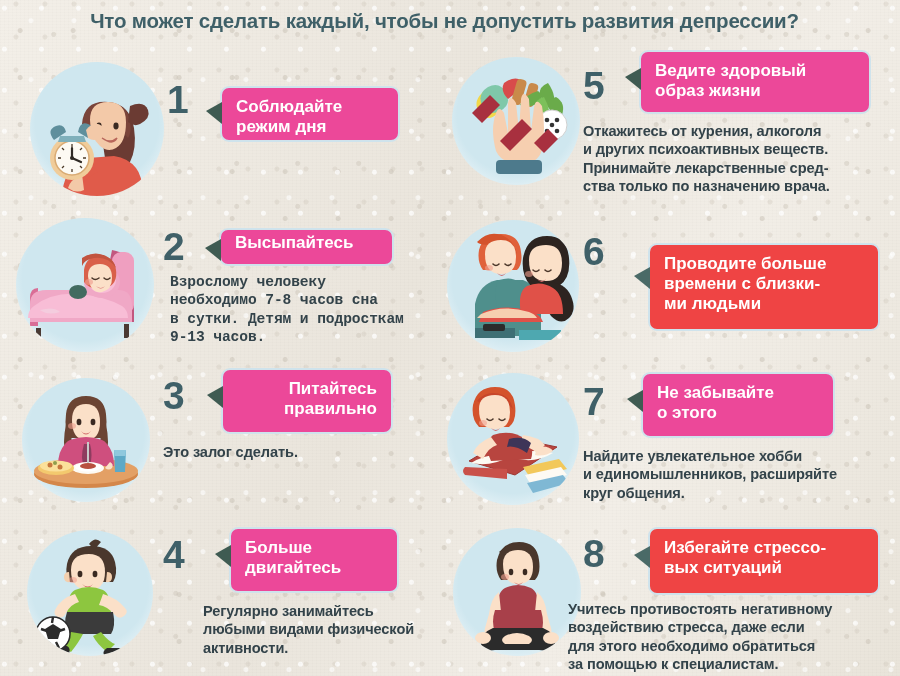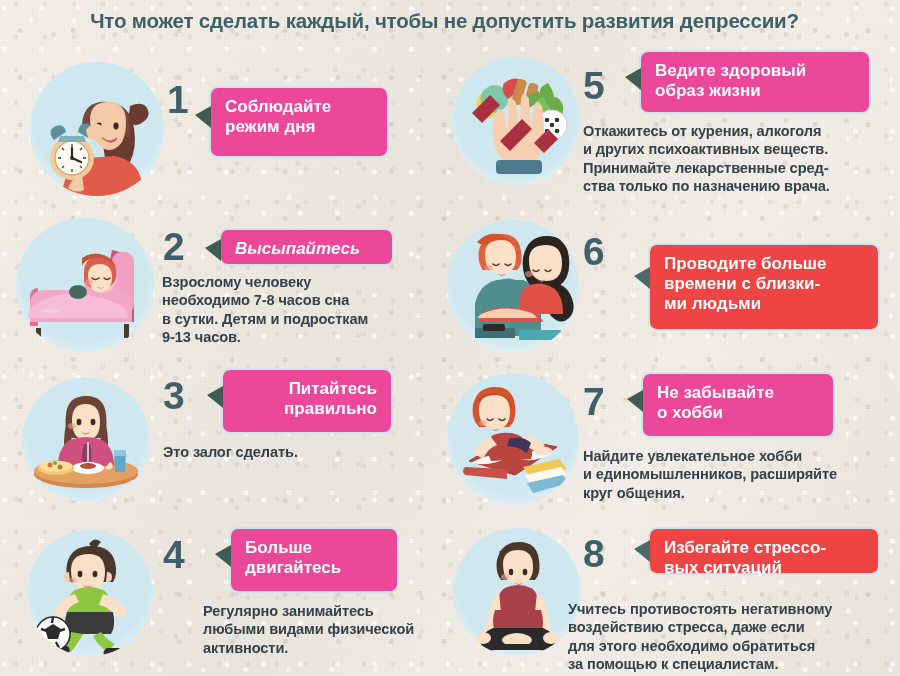--- a/index.html
+++ b/index.html
@@ -162,21 +162,21 @@
           <line x1="42" y1="96" x2="51" y2="100" stroke="#2f2a24" stroke-width="2.2" stroke-linecap="round"></line>
           <circle cx="42" cy="96" r="2" fill="#2f2a24"></circle>
           <path d="M24 78 q-8 -10 2 -14 q8 -3 10 6z" fill="#5f8f9c"></path>
           <path d="M58 76 q10 -10 0 -14 q-8 -3 -10 8z" fill="#5f8f9c"></path>
           <path d="M30 74 l24 0 l2 6 l-28 0z" fill="#7fb0bb"></path>
           <path d="M56 68 q8 -10 16 -4 q6 6 -2 12 q-6 4 -12 0z" fill="#f3c9a8"></path>
         </g>
       </svg>
     </div>
     <div class="num" style="left:167px; top:80px;">1</div>
-    <div class="bubble" style="left:209px; top:86px; width:180px; height:72px; white-space:pre-line;">Соблюдайте
+    <div class="bubble" style="left:220px; top:86px; width:180px; height:56px; white-space:pre-line;">Соблюдайте
 режим дня</div>
   </div>
 
   <div class="item">
     <div class="circle" style="left:16px; top:218px; width:138px; height:134px;">
       <svg viewBox="0 0 138 134">
         <g>
           <path d="M96 32 q22 4 22 26 l0 46 l-10 0 l0 -44 q0 -16 -14 -18z" fill="#c2577f"></path>
           <rect x="96" y="34" width="22" height="62" rx="9" fill="#ef9fc0"></rect>
           <path d="M22 70 q-8 0 -8 10 l0 28 l8 0 z" fill="#d96e96"></path>
@@ -192,22 +192,22 @@
           <ellipse cx="73" cy="64" rx="4" ry="3" fill="#f0a090" opacity=".65"></ellipse>
           <path d="M66 40 q12 -8 24 -2 q8 4 10 12 q-8 -12 -22 -10 q-10 2 -12 8z" fill="#c2543f"></path>
           <ellipse cx="62" cy="74" rx="9" ry="7" fill="#426b60"></ellipse>
           <path d="M20 110 l0 12 l5 0 l0 -12z" fill="#4a3a33"></path>
           <path d="M108 106 l0 14 l5 0 l0 -14z" fill="#4a3a33"></path>
           <path d="M24 92 q14 -4 20 2 q-12 4 -20 -2z" fill="#f3d0e0" opacity=".8"></path>
         </g>
       </svg>
     </div>
     <div class="num" style="left:163px; top:227px;">2</div>
-    <div class="bubble" style="left:219px; top:228px; width:175px; height:38px; white-space:pre-line; padding-top:9px;font-style:italic;">Высыпайтесь</div>
-    <div class="desc" style="left:162px; top:273px; width:300px; white-space:pre-line;">Взрослому человеку
+    <div class="bubble" style="left:219px; top:228px; width:175px; height:38px; white-space:pre-line; padding-top:3px;">Высыпайтесь</div>
+    <div class="desc" style="left:170px; top:273px; width:300px; white-space:pre-line;font-family:Liberation Mono, monospace;">Взрослому человеку
 необходимо 7-8 часов сна
 в сутки. Детям и подросткам
 9-13 часов.</div>
   </div>
 
   <div class="item">
     <div class="circle" style="left:22px; top:378px; width:128px; height:124px;">
       <svg viewBox="0 0 128 124">
         <g>
           <ellipse cx="64" cy="96" rx="52" ry="14" fill="#d4874a"></ellipse>
@@ -380,21 +380,21 @@
           <path d="M90 74 q12 -2 16 4 q-8 6 -18 4z" fill="#fbe0c8"></path>
           <path d="M76 94 l36 -8 l8 10 l-36 10z" fill="#f2c85a"></path>
           <path d="M78 102 l36 -8 l6 8 l-36 10z" fill="#fdfaf3"></path>
           <path d="M80 110 l36 -8 l6 8 l-36 10z" fill="#7fb8d4"></path>
           <path d="M18 94 q-4 4 0 8 l42 4 l0 -10z" fill="#c9514a"></path>
         </g>
       </svg>
     </div>
     <div class="num" style="left:583px; top:382px;">7</div>
     <div class="bubble" style="left:641px; top:372px; width:194px; height:66px; white-space:pre-line;">Не забывайте
-о хобби</div>
+о этого</div>
     <div class="desc" style="left:583px; top:447px; width:330px; white-space:pre-line;">Найдите увлекательное хобби
 и единомышленников, расширяйте
 круг общения.</div>
   </div>
 
   <div class="item">
     <div class="circle" style="left:453px; top:528px; width:128px; height:128px;">
       <svg viewBox="0 0 128 128">
         <g>
           <path d="M44 32 q4 -18 22 -18 q18 0 20 18 q2 14 -4 20 l-34 0 q-6 -8 -4 -20z" fill="#4a372c"></path>
@@ -409,21 +409,21 @@
           <path d="M84 64 q8 6 10 22 l4 14 q2 6 -4 6 q-6 0 -8 -8 l-4 -14z" fill="#fbe0c8"></path>
           <path d="M42 82 l46 0 q4 14 0 22 l-46 0 q-4 -10 0 -22z" fill="#a8404a"></path>
           <path d="M40 100 q-14 6 -12 16 q2 8 14 6 l44 0 q14 2 16 -6 q2 -10 -12 -16z" fill="#2b2b2b"></path>
           <path d="M52 108 q12 -6 24 0 q6 4 0 8 l-24 0 q-6 -4 0 -8z" fill="#fbe0c8"></path>
           <ellipse cx="30" cy="110" rx="8" ry="6" fill="#fbe0c8"></ellipse>
           <ellipse cx="98" cy="110" rx="8" ry="6" fill="#fbe0c8"></ellipse>
         </g>
       </svg>
     </div>
     <div class="num" style="left:583px; top:534px;">8</div>
-    <div class="bubble teal" style="left:648px; top:527px; width:232px; height:48px; white-space:pre-line;">Избегайте стрессо-
+    <div class="bubble teal" style="left:648px; top:527px; width:232px; height:68px; white-space:pre-line;">Избегайте стрессо-
 вых ситуаций</div>
     <div class="desc" style="left:568px; top:600px; width:340px; white-space:pre-line;">Учитесь противостоять негативному
 воздействию стресса, даже если
 для этого необходимо обратиться
 за помощью к специалистам.</div>
   </div>
 
 </div>
 
 </body></html>

